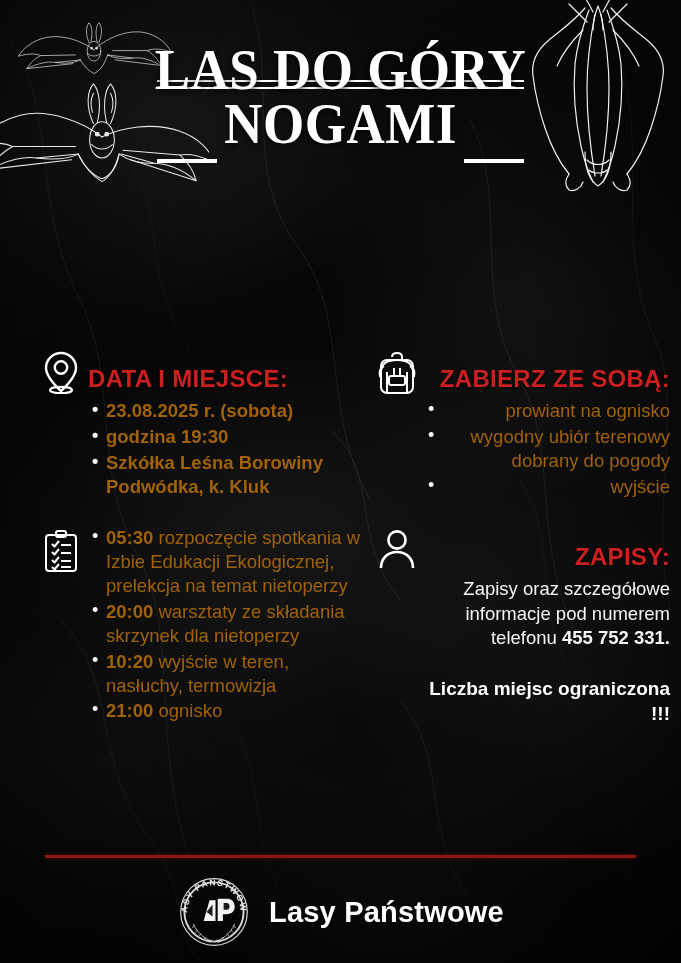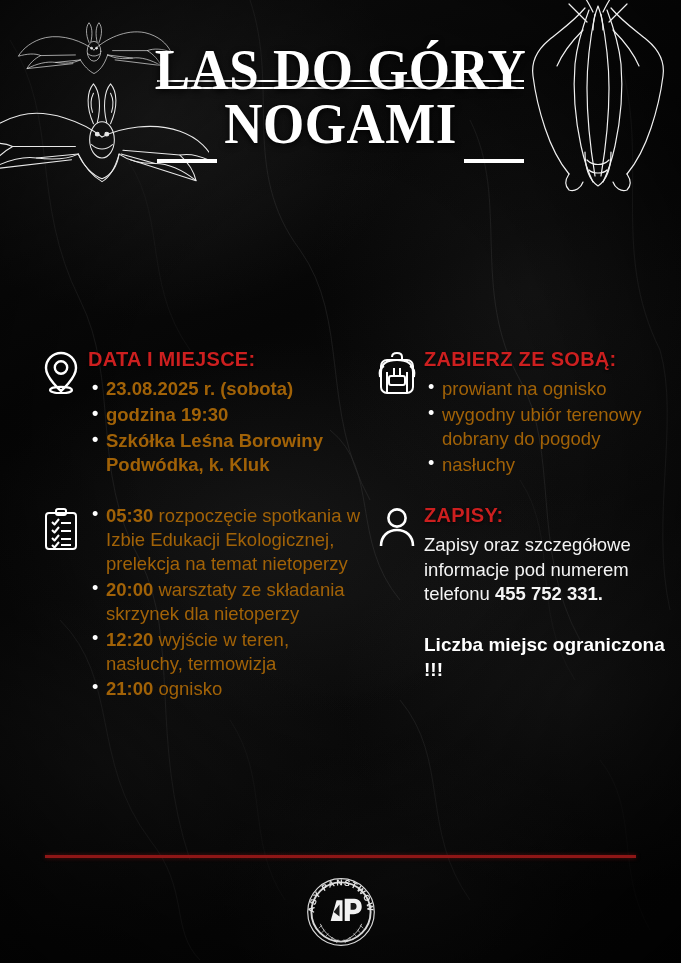--- a/index.html
+++ b/index.html
@@ -132,37 +132,37 @@
   }
   .row {
     display: flex;
     align-items: flex-start;
   }
   .col {
     display: flex;
     align-items: flex-start;
   }
   .col-left  { width: 330px; flex: none; }
-  .col-right { width: 300px; flex: none; margin-left: 6px; }
+  .col-right { width: 300px; flex: none; margin-left: 6px; text-align: right; }
 
   .sec-icon {
     width: 54px;
     flex: none;
     padding-top: 2px;
     display: flex;
     justify-content: center;
   }
   .sec-body { flex: 1; min-width: 0; }
 
   .sec-title {
     color: #cc1f1f;
     font-weight: bold;
-    font-size: 20px;
+    font-size: 24px;
     letter-spacing: 0.3px;
-    margin: 0 0 6px 0;
+    margin: 17px 0 6px 0;
     text-shadow: 0 1px 3px rgba(0,0,0,0.8);
   }
   ul.bullets {
     margin: 0;
     padding: 0 0 0 18px;
     list-style: none;
   }
   ul.bullets li {
     position: relative;
     font-size: 18.5px;
@@ -359,21 +359,21 @@
               <path d="M18 26 L18 18 M24 26 L24 18"></path>
               <path d="M8 16 C4 18 3 22 4 27 M34 16 C38 18 39 22 38 27"></path>
             </g>
           </svg>
         </div>
         <div class="sec-body">
           <div class="sec-title">ZABIERZ ZE SOBĄ:</div>
           <ul class="bullets">
             <li>prowiant na ognisko</li>
             <li>wygodny ubiór terenowy dobrany do pogody</li>
-            <li>nasłuchy</li>
+            <li>wyjście</li>
           </ul>
         </div>
       </div>
     </div>
 
     <div class="row row-2">
 
       <div class="col col-left">
         <div class="sec-icon">
           <svg width="40" height="46" viewBox="0 0 40 46">
@@ -388,21 +388,21 @@
               <path d="M20 33 h10"></path>
               <path d="M11 39 l2.5 2.5 L18 36"></path>
               <path d="M20 39 h10"></path>
             </g>
           </svg>
         </div>
         <div class="sec-body">
           <ul class="bullets">
             <li><span class="b">05:30</span> <span>rozpoczęcie spotkania w Izbie Edukacji Ekologicznej, prelekcja na temat nietoperzy</span></li>
             <li><span class="b">20:00</span> <span>warsztaty ze składania skrzynek dla nietoperzy</span></li>
-            <li><span class="b">12:20</span> <span>wyjście w teren, nasłuchy, termowizja</span></li>
+            <li><span class="b">10:20</span> <span>wyjście w teren, nasłuchy, termowizja</span></li>
             <li><span class="b">21:00</span> <span>ognisko</span></li>
           </ul>
         </div>
       </div>
 
       <div class="col col-right">
         <div class="sec-icon">
           <svg width="40" height="44" viewBox="0 0 40 44">
             <g fill="none" stroke="#fff" stroke-width="2.6">
               <circle cx="20" cy="12" r="8.6"></circle>
@@ -439,16 +439,17 @@
           </g>
         </g>
 
         <g fill="#f2f2f2">
           <path d="M44,34 L52,34 L52,62 L36,62 Z"></path>
           <path d="M40,50 L48,40 L48,56 Z" fill="#1a1a1a"></path>
           <path d="M55,32 L68,32 C75,32 78,37 78,43 C78,49 74,53 67,53 L62,53 L62,62 L55,62 Z"></path>
           <path d="M63,38 L67,38 C70,38 71,40 71,42.5 C71,45 70,47 67,47 L63,47 Z" fill="#1a1a1a"></path>
         </g>
       </svg>
+      <div class="footer-text">Lasy Państwowe</div>
     </div>
   </div>
 
 </div>
 
 </body></html>

